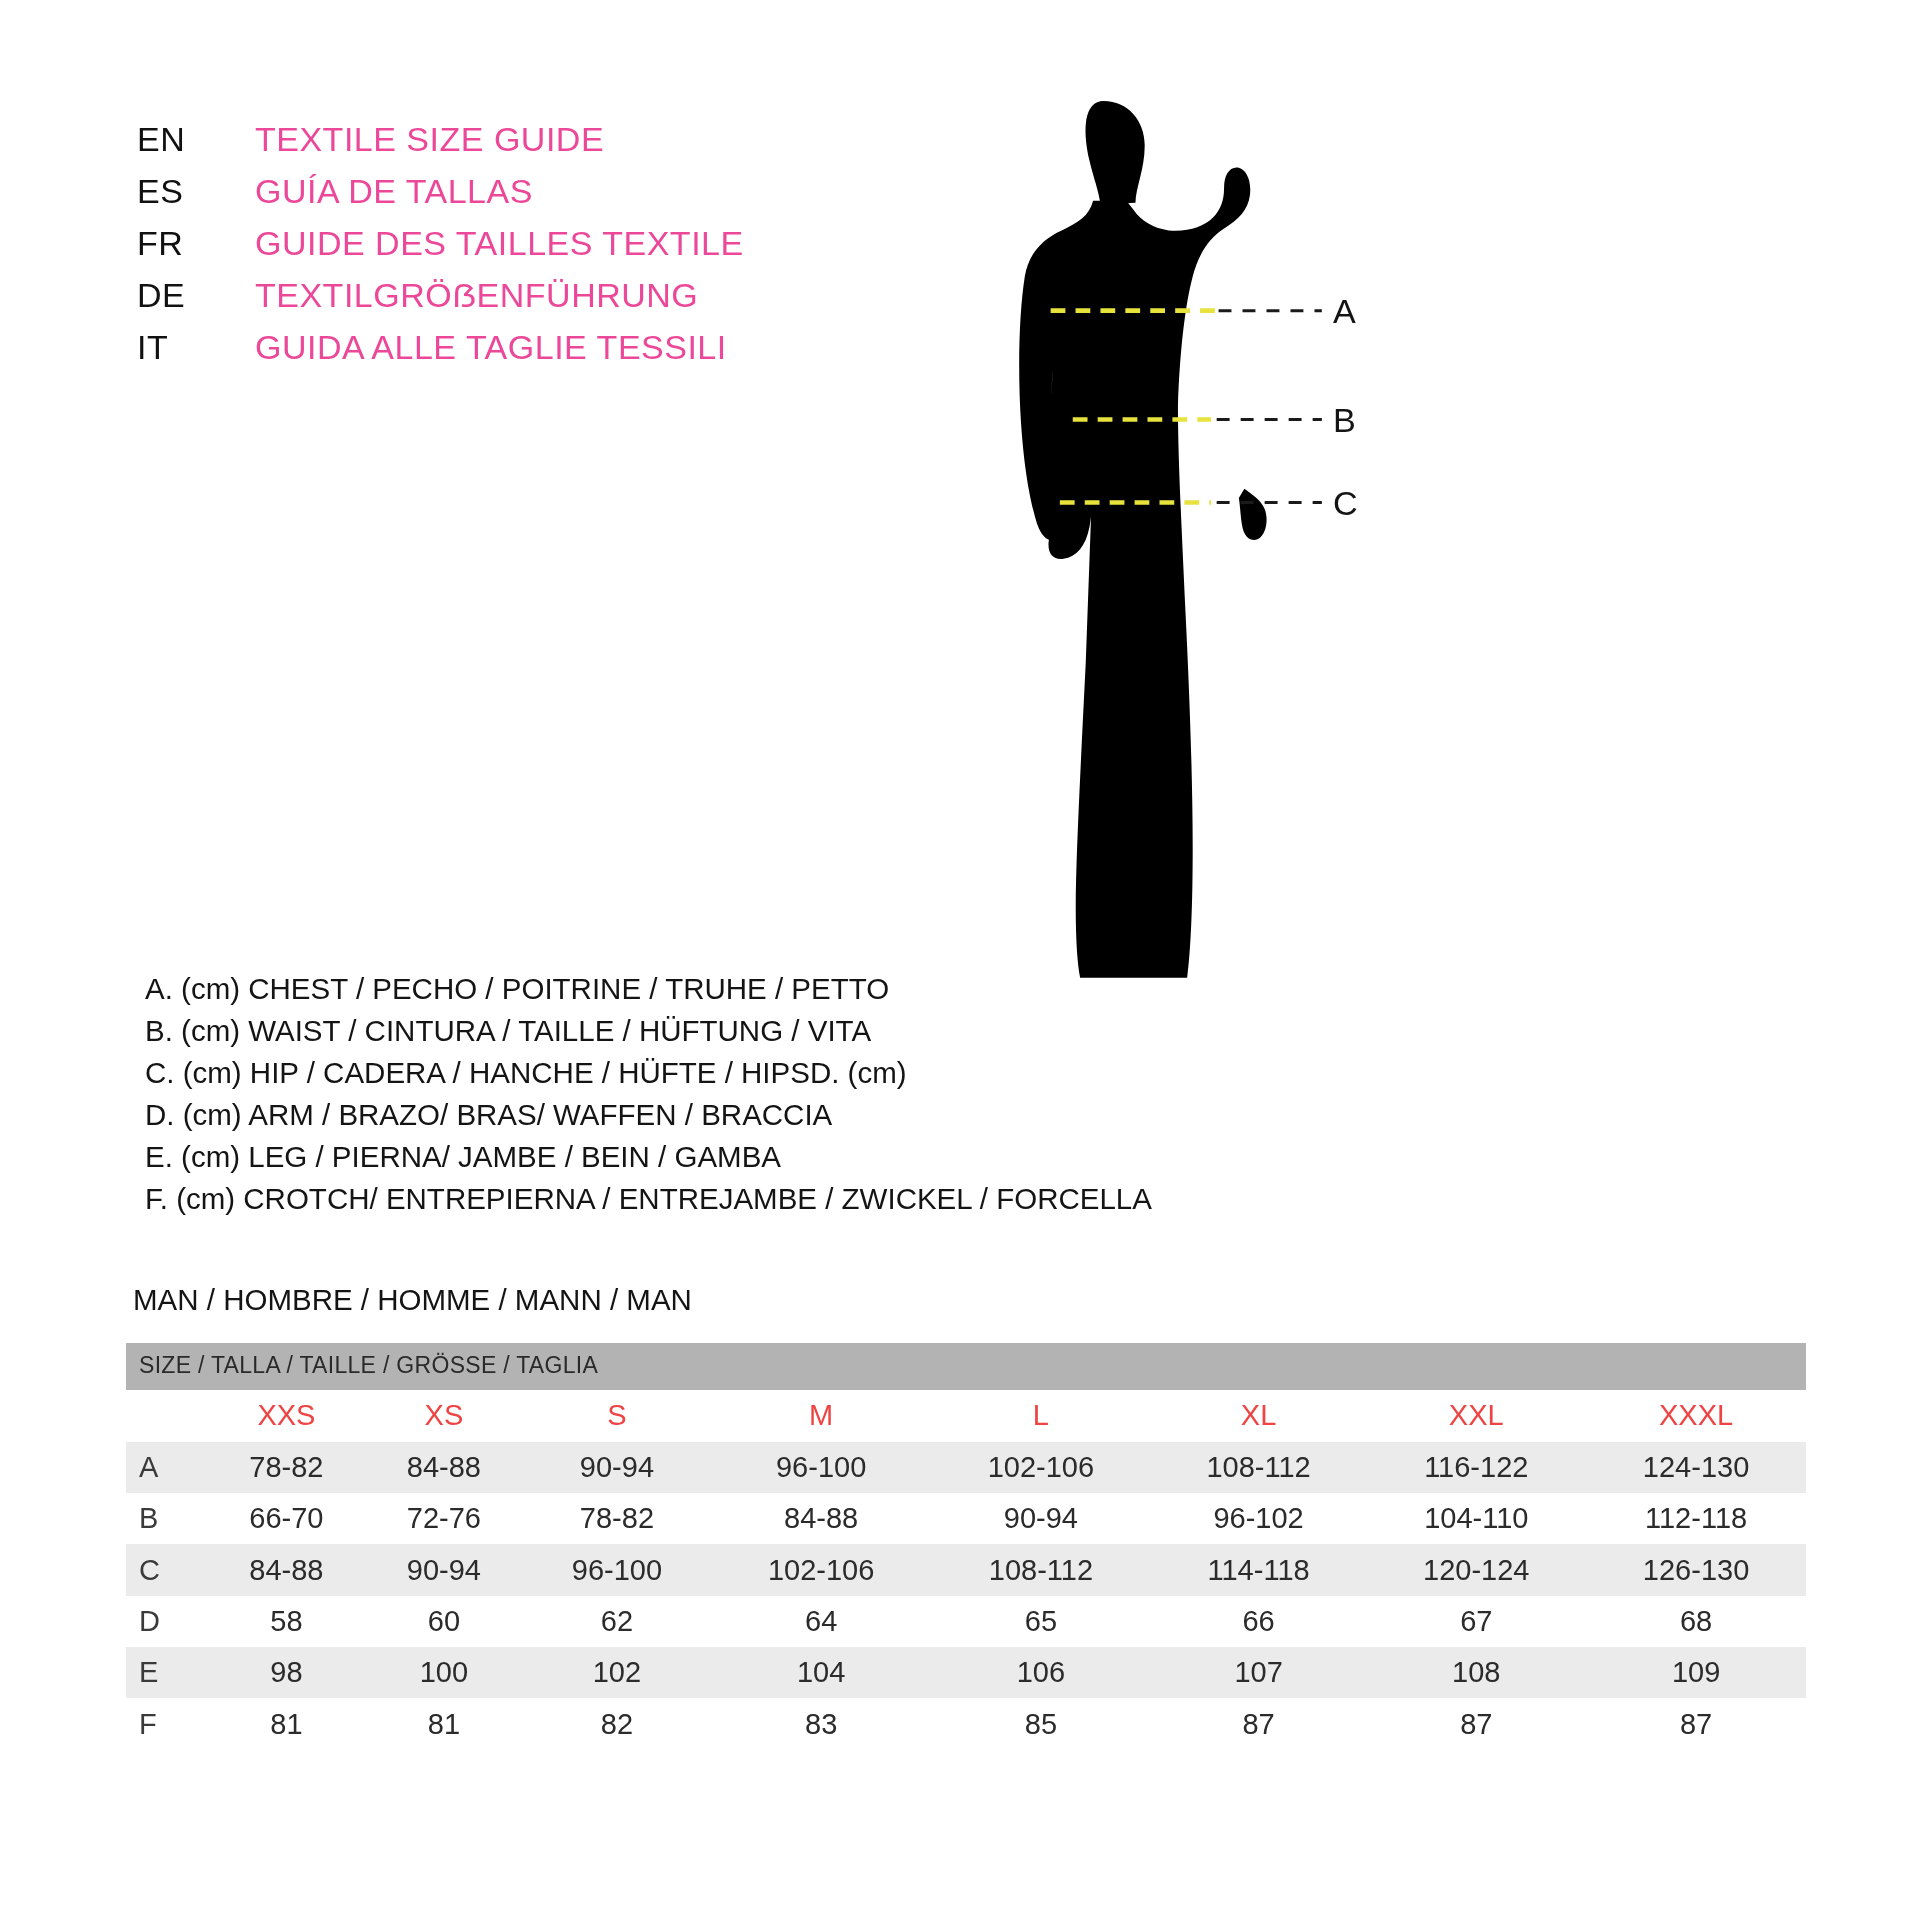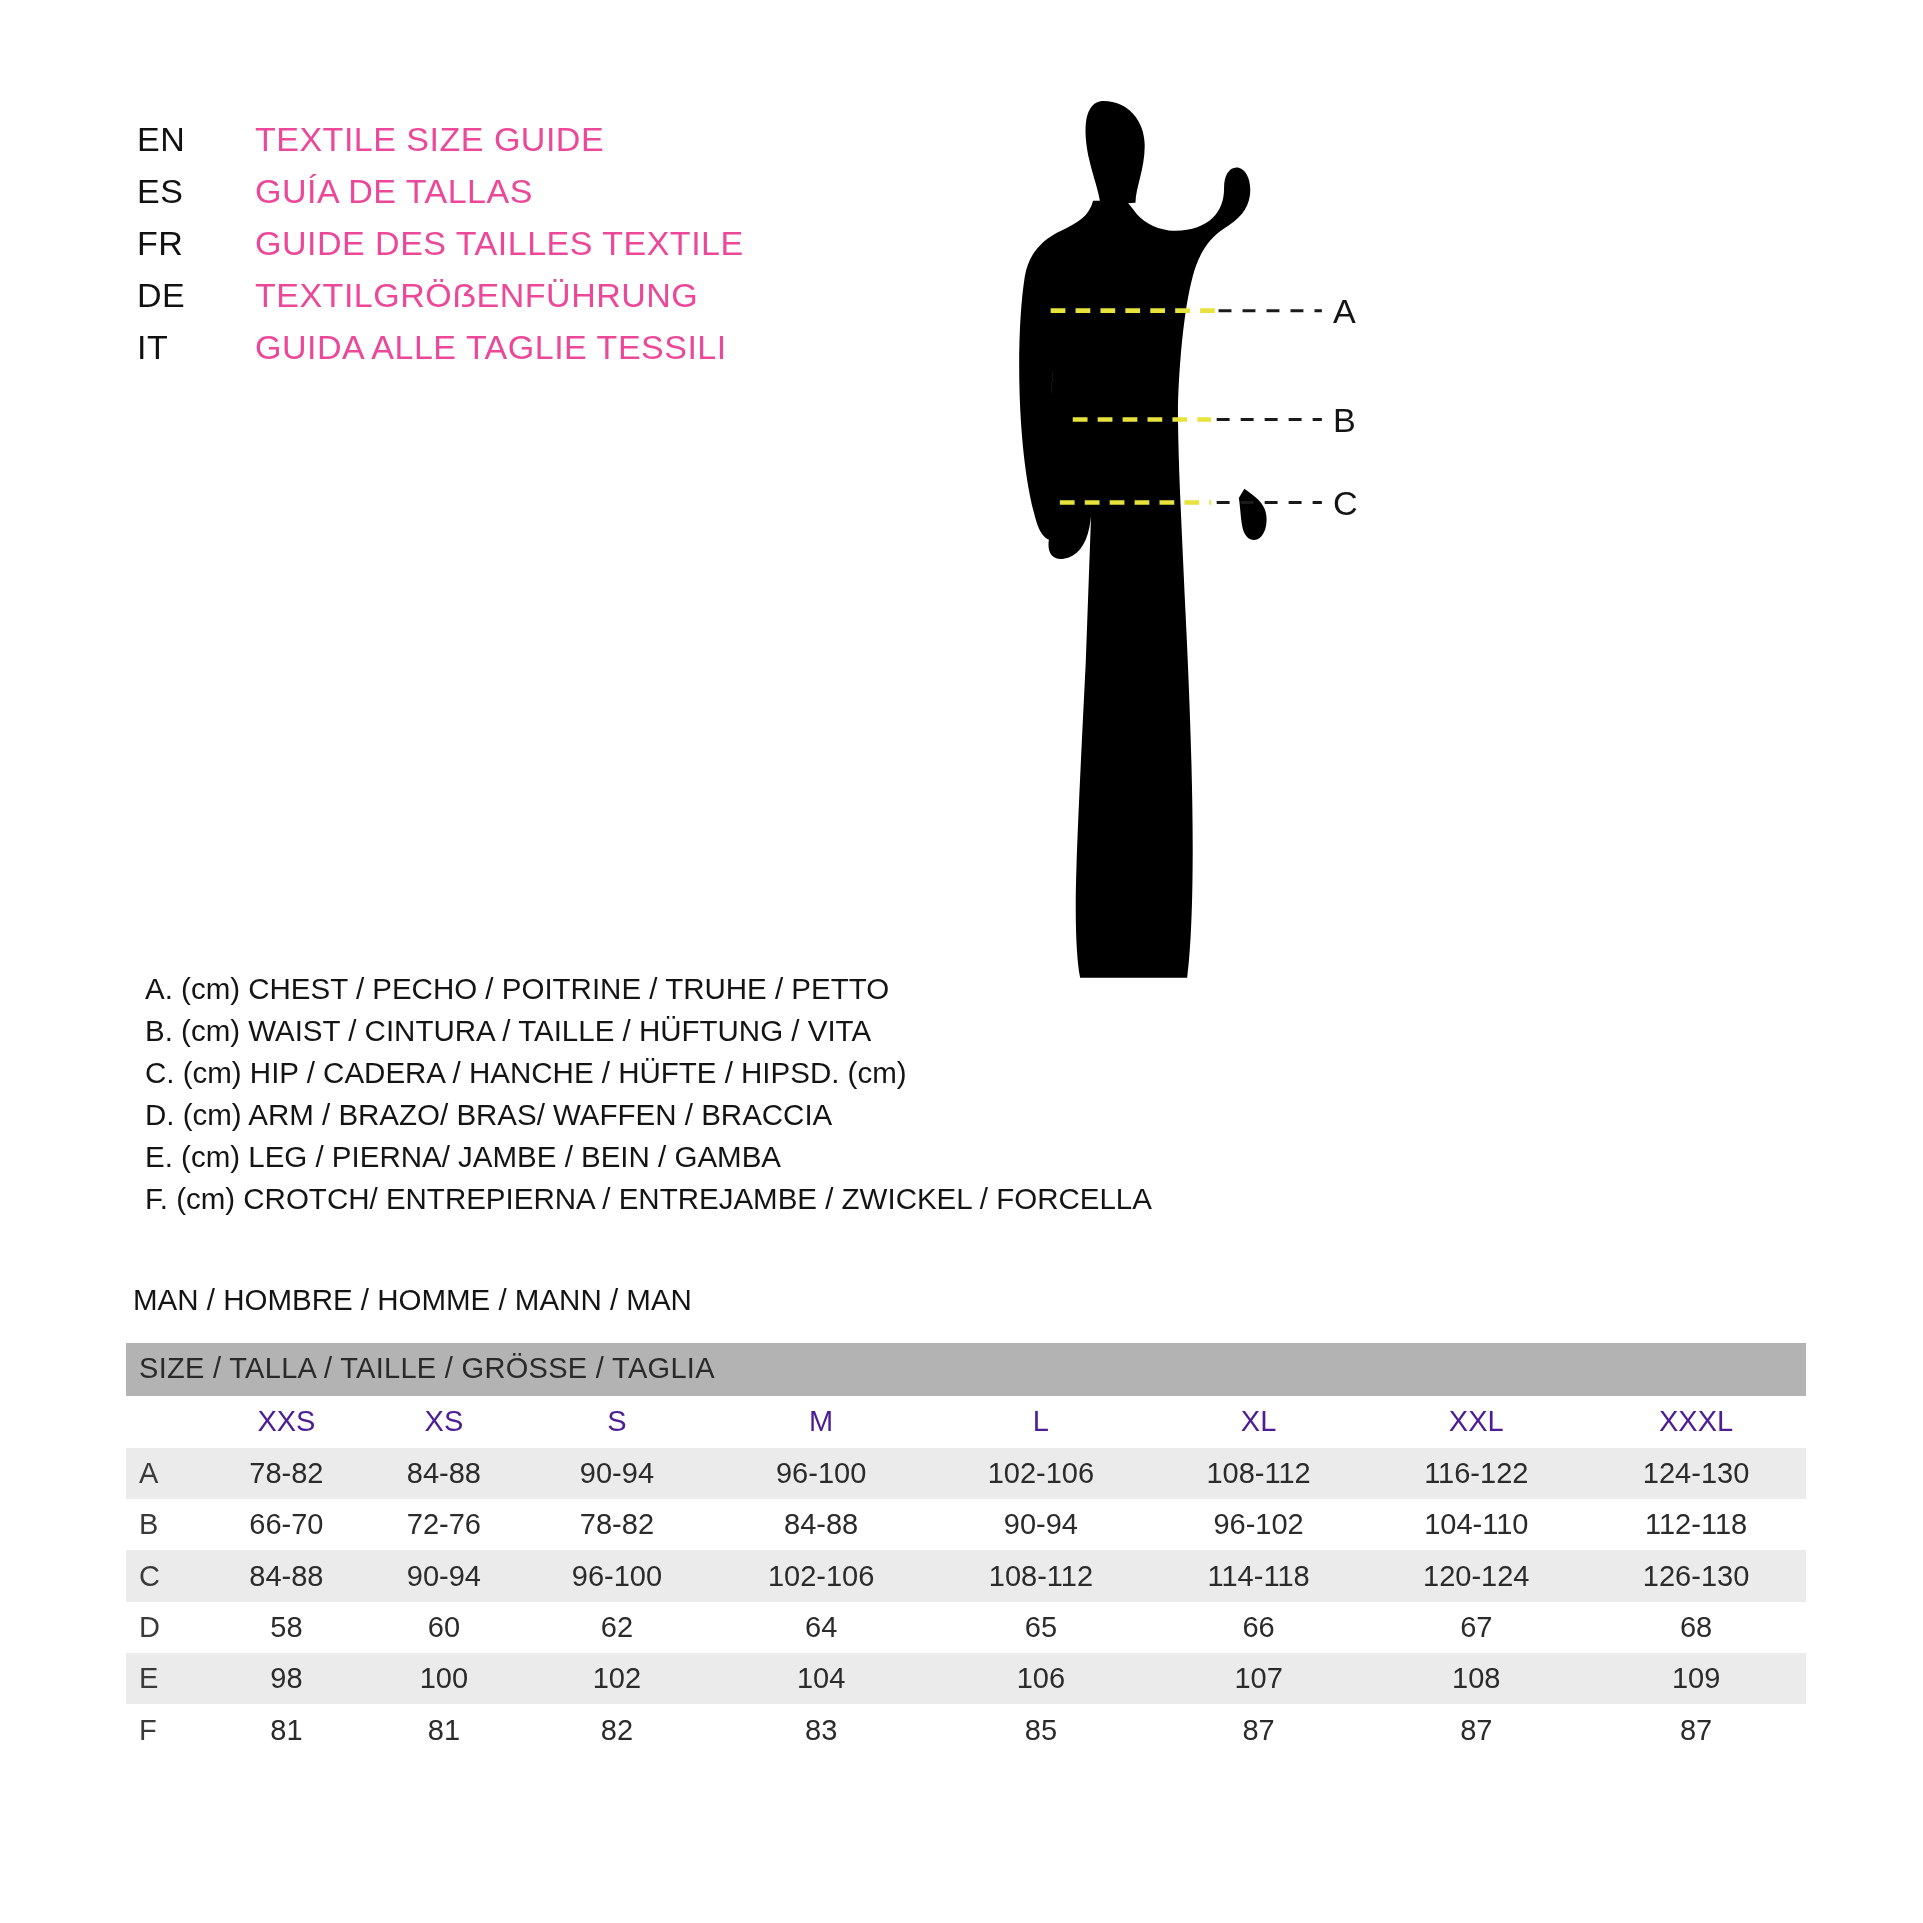--- a/index.html
+++ b/index.html
@@ -84,39 +84,39 @@
     top: 1343px;
     width: 1680px;
     border-collapse: collapse;
     font-size: 29px;
   }
   #size-table caption {
     caption-side: top;
     text-align: left;
     background: #b3b3b3;
     color: #2a2a2a;
-    font-size: 29px;
+    font-size: 23px;
     padding: 9.2px 13px 11px 13px;
     letter-spacing: 0.3px;
   }
   #size-table td, #size-table th {
     border: none;
     padding: 9.2px 3.7px;
     text-align: center;
     font-weight: normal;
     color: #2b2b2b;
   }
   #size-table .rowlabel {
     width: 65px;
     text-align: left;
     padding-left: 13px;
     color: #3a3a3a;
   }
   #size-table thead td {
-    color: #4c1d95;
+    color: #ef4444;
   }
   #size-table tbody tr.alt {
     background: #ebebeb;
   }
   #size-table tbody tr.plain {
     background: #ffffff;
   }
   #size-table thead tr {
     background: #ffffff;
   }

